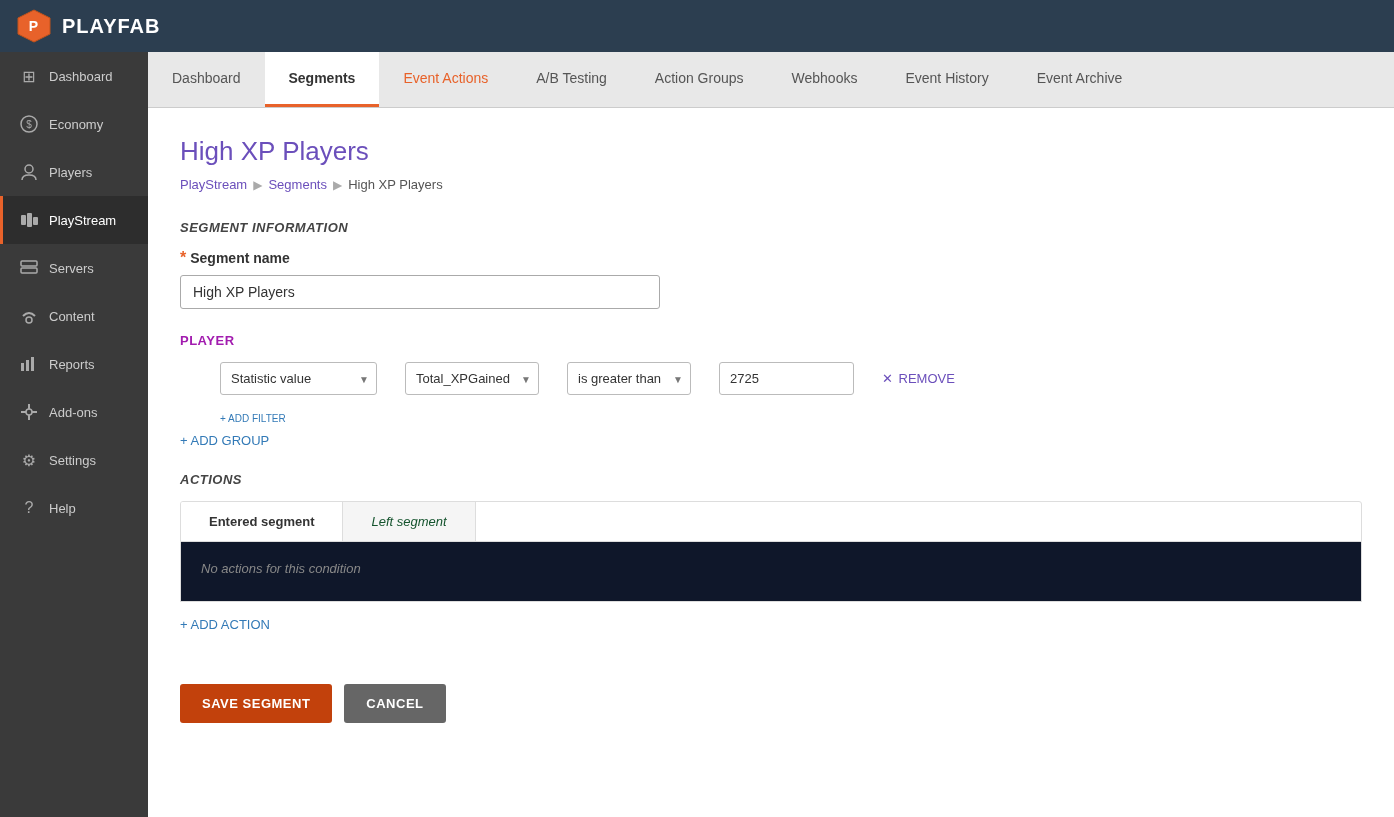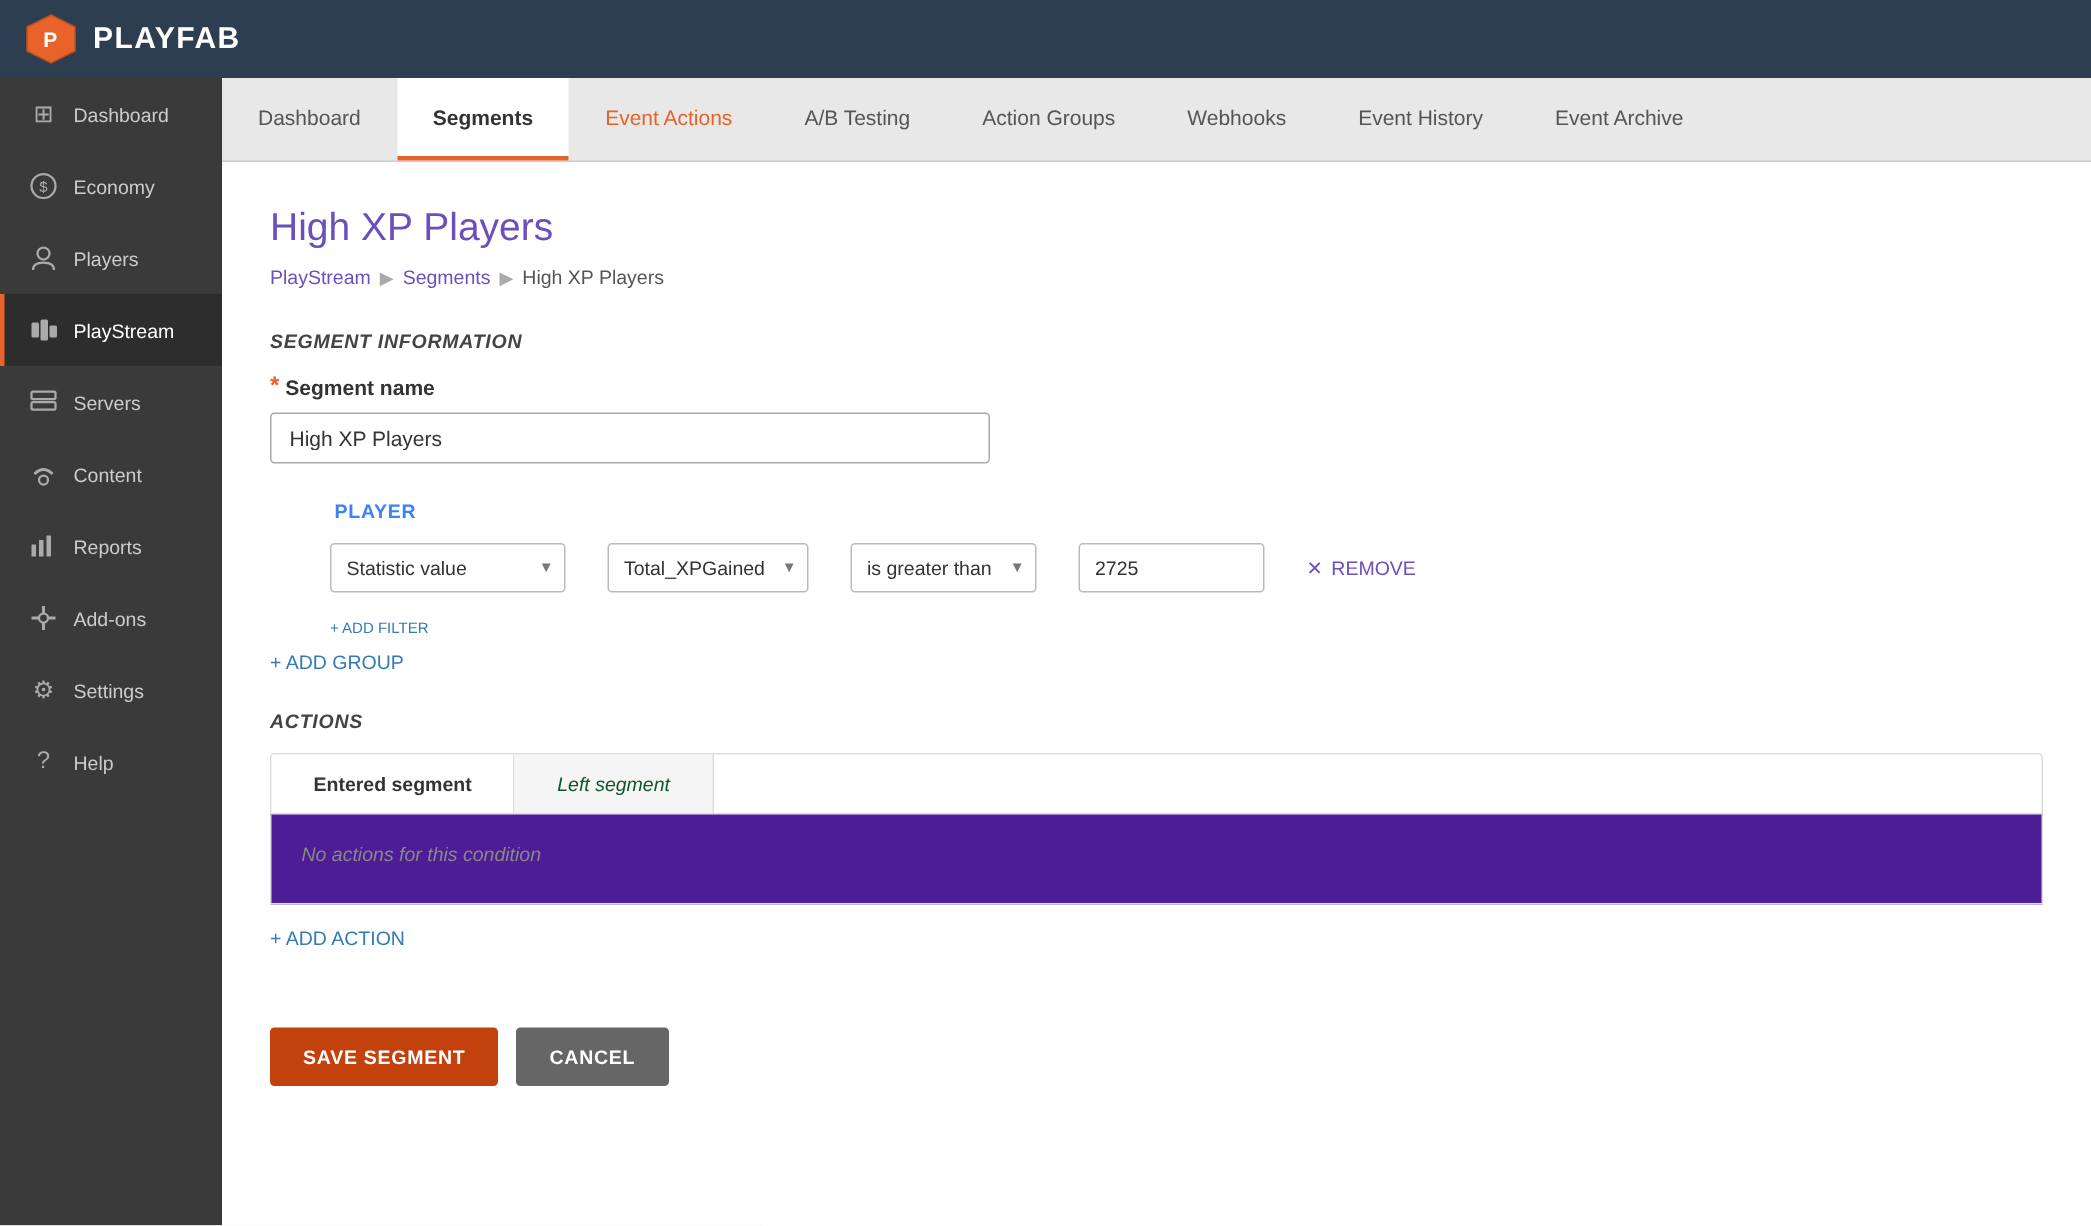--- a/index.html
+++ b/index.html
@@ -188,21 +188,21 @@
       font-size: 10px;
       color: #777;
       position: absolute;
       right: 8px;
       top: 50%;
       transform: translateY(-50%);
       pointer-events: none;
     }
 
     .filter-value-input {
-      width: 124px;
+      width: 135px;
       padding: 8px 10px;
       border: 1px solid #bbb;
       border-radius: 3px;
       font-size: 13px;
       color: #333;
     }
 
     .remove-link {
       color: #6b4fbb;
       font-size: 13px;
@@ -248,21 +248,21 @@
       background: #fff;
       color: #333;
       font-weight: 600;
     }
     .action-tab.inactive-highlight { color: #14532d; font-style: italic; }
 
     .actions-content {
       border: 1px solid #ddd;
       border-top: none;
       padding: 18px 20px;
-      background: #4c1d95;
+      background: #0f172a;
       min-height: 60px;
       margin-bottom: 14px;
     }
     .no-actions-text {
       color: #888;
       font-style: italic;
       font-size: 13px;
     }
 
     
@@ -293,23 +293,22 @@
       letter-spacing: 0.5px;
       border-radius: 3px;
       cursor: pointer;
       text-transform: uppercase;
     }
 
     .player-section-label {
       font-size: 13px;
       font-weight: 700;
       letter-spacing: 0.5px;
-      color: #3b82f6;
+      color: #a21caf;
       margin-bottom: 14px;
-      margin-left: 43px;
     }
   </style>
 </head>
 <body>
 
 <div class="top-navbar">
   <div class="brand">
     <svg class="brand-icon" viewBox="0 0 36 36">
       <polygon points="18,2 34,10 34,26 18,34 2,26 2,10" fill="#e8622a" stroke="#c0521a" stroke-width="1"></polygon>
       <text x="18" y="23" text-anchor="middle" fill="white" font-size="14" font-weight="bold">P</text>

